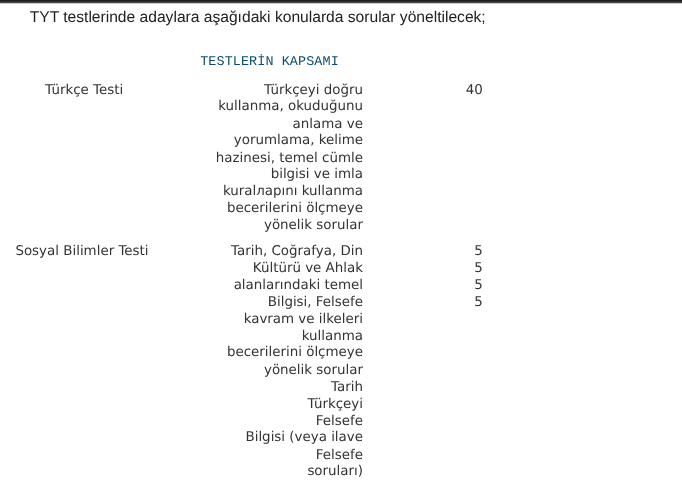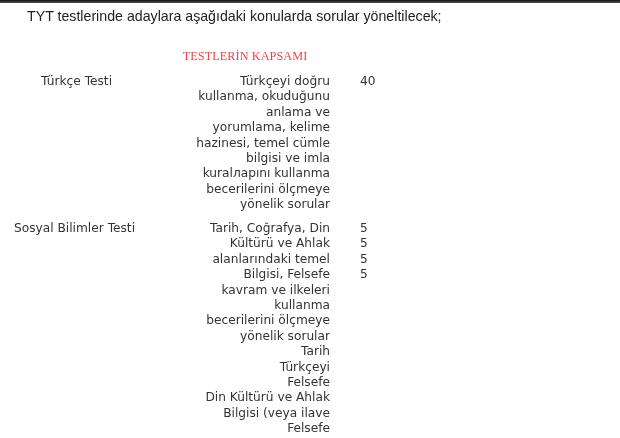--- a/index.html
+++ b/index.html
@@ -31,23 +31,23 @@
   .doc {
     font-family: "DejaVu Sans", sans-serif;
     font-size: 12.2px;
     color: #333;
   }
   .header {
     position: absolute;
     left: 165px; top: 49px;
     width: 160px;
     text-align: center;
-    font-family: Liberation Serif, serif;
+    font-family: Liberation Mono, monospace;
     font-size: 12.2px;
-    color: #ef4444;
+    color: #0c4a6e;
     letter-spacing: 0.1px;
   }
   .row {
     position: absolute;
     left: 0;
     width: 620px;
   }
   .row-label {
     position: absolute;
     top: 0;
@@ -58,24 +58,24 @@
     position: absolute;
     left: 160px;
     top: 0;
     width: 170px;
     text-align: right;
     line-height: 15.4px;
   }
   .row-content .line { display: block; white-space: nowrap; }
   .row-count {
     position: absolute;
-    left: 360px;
+    left: 389px;
     top: 0;
     width: 50px;
-    text-align: left;
+    text-align: right;
     line-height: 15.4px;
   }
   .row-count .line { display: block; }
 </style>
 </head>
 <body>
 
 <div class="top-bar"></div>
 
 <div class="intro">TYT testlerinde adaylara aşağıdaki konularda sorular yöneltilecek;</div>
@@ -107,21 +107,20 @@
     <span class="line">Kültürü ve Ahlak</span>
     <span class="line">alanlarındaki temel</span>
     <span class="line">Bilgisi, Felsefe</span>
     <span class="line">kavram ve ilkeleri</span>
     <span class="line">kullanma</span>
     <span class="line">becerilerini ölçmeye</span>
     <span class="line">yönelik sorular</span>
     <span class="line">Tarih</span>
     <span class="line">Türkçeyi</span>
     <span class="line">Felsefe</span>
-    <span class="line">Din Kültürü ve Ahlak</span>
     <span class="line">Bilgisi (veya ilave</span>
     <span class="line">Felsefe</span>
     <span class="line">soruları)</span>
   </div>
   <div class="row-count">
     <span class="line">5</span>
     <span class="line">5</span>
     <span class="line">5</span>
     <span class="line">5</span>
   </div>

